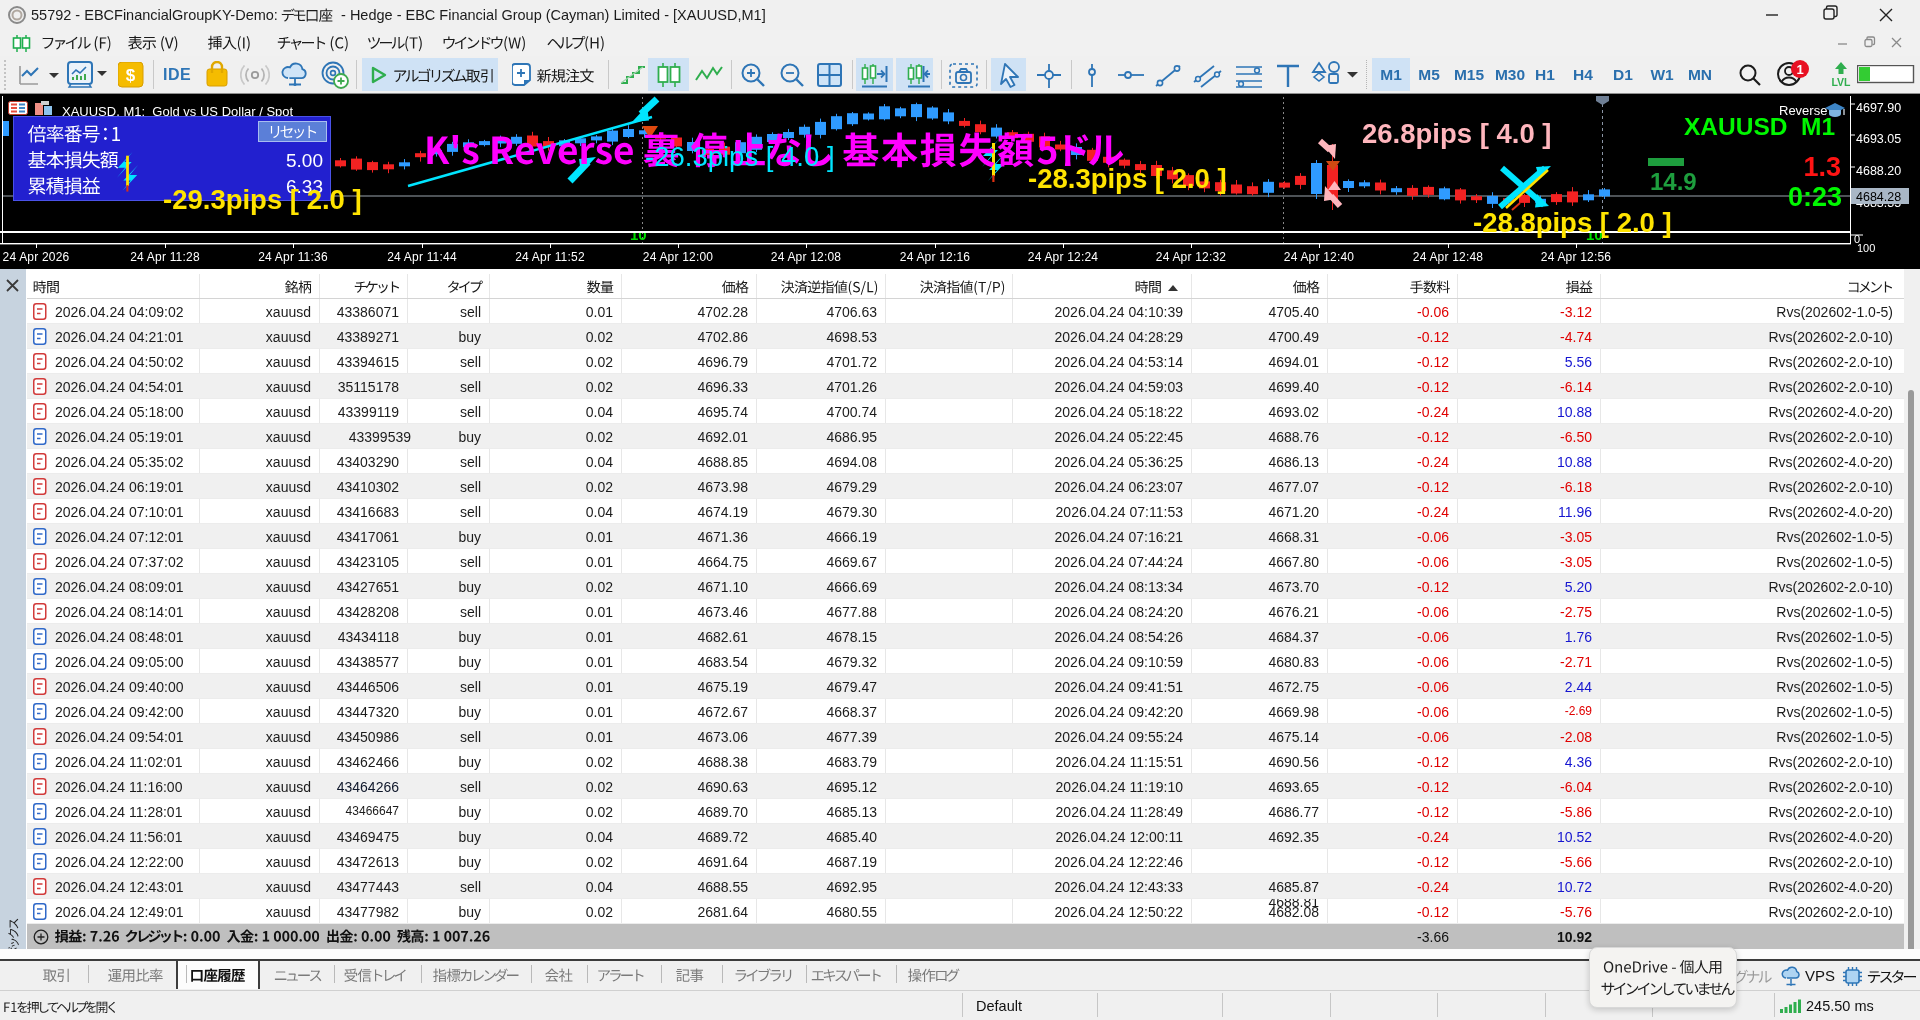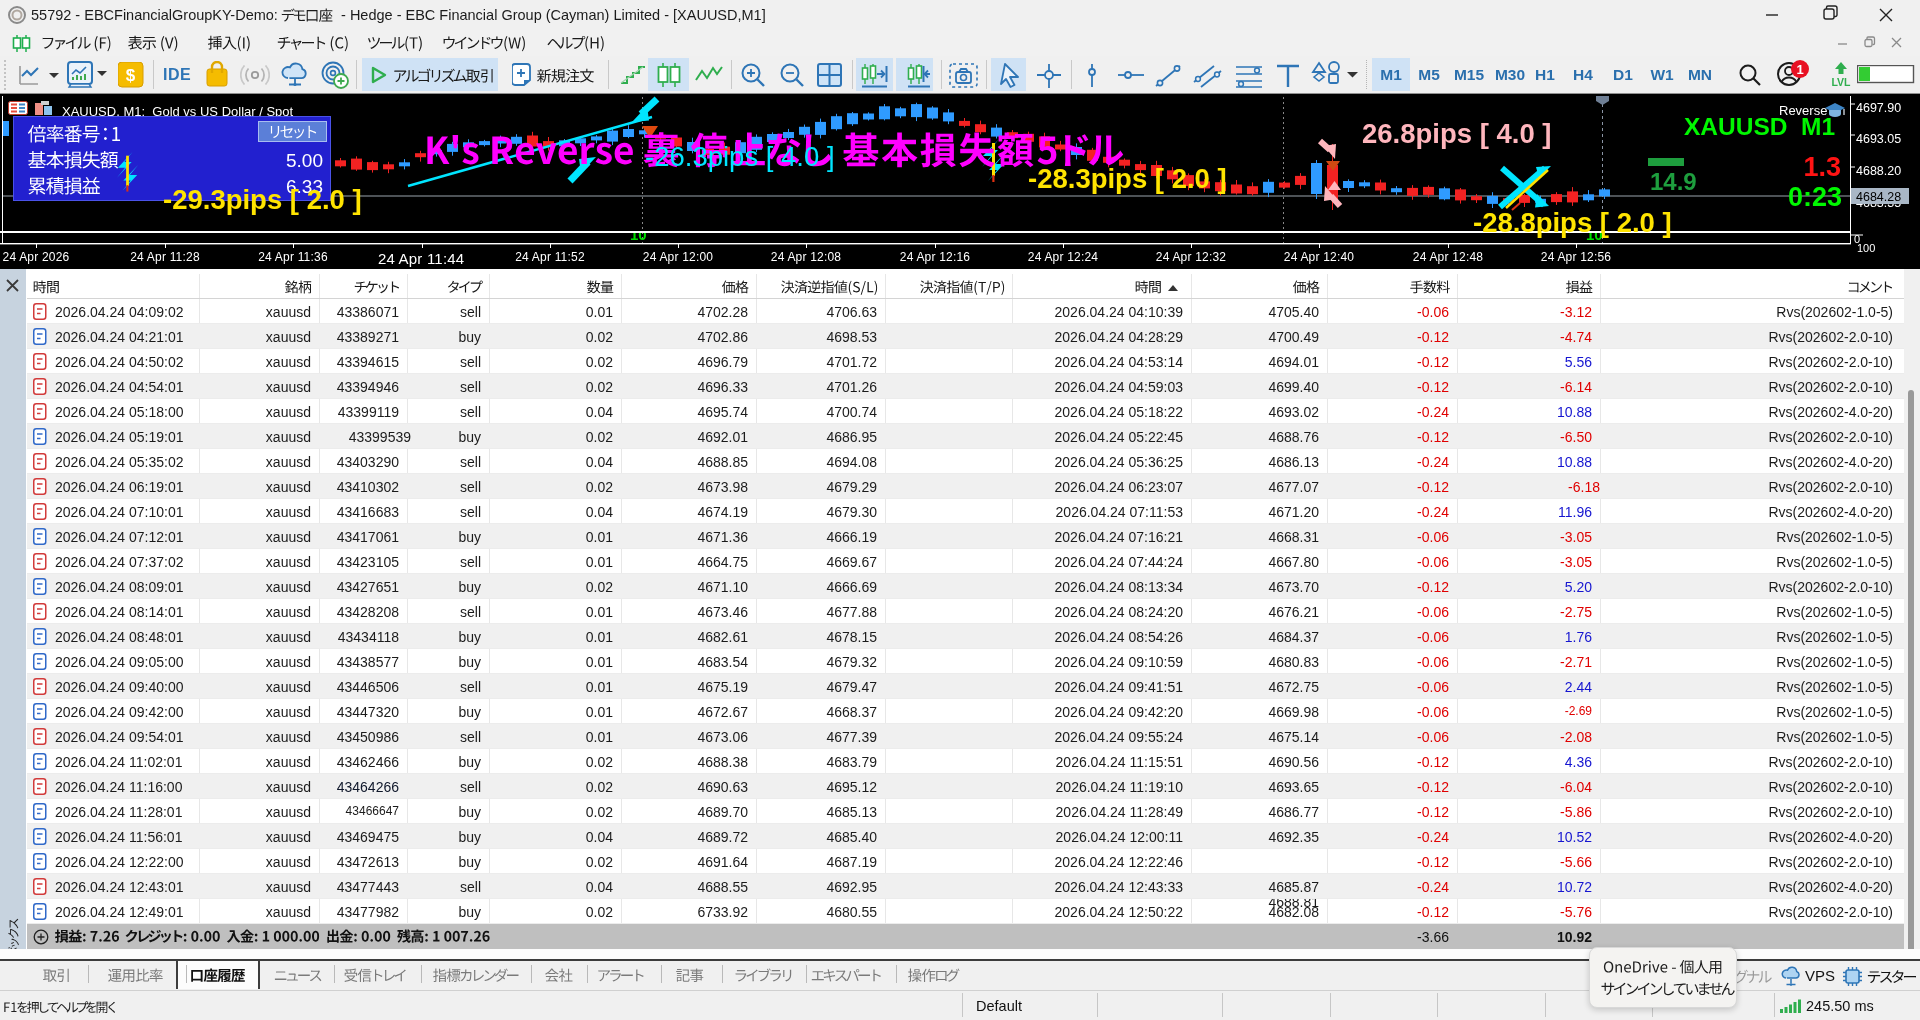--- a/index.html
+++ b/index.html
@@ -541,21 +541,21 @@
     <line x1="935.5" y1="0" x2="935.5" y2="4" stroke="#fff"></line>
     <line x1="1063.5" y1="0" x2="1063.5" y2="4" stroke="#fff"></line>
     <line x1="1191.5" y1="0" x2="1191.5" y2="4" stroke="#fff"></line>
     <line x1="1319.5" y1="0" x2="1319.5" y2="4" stroke="#fff"></line>
     <line x1="1448.5" y1="0" x2="1448.5" y2="4" stroke="#fff"></line>
     <line x1="1576.5" y1="0" x2="1576.5" y2="4" stroke="#fff"></line>
   </svg>
 <div class="t" style="left:0px;top:250px;left:-8px;width:88px;text-align:center;font-size:12px;color:#fff;letter-spacing:0.2px">24 Apr 2026</div>
 <div class="t" style="left:0px;top:250px;left:121px;width:88px;text-align:center;font-size:12px;color:#fff;letter-spacing:0.2px">24 Apr 11:28</div>
 <div class="t" style="left:0px;top:250px;left:249px;width:88px;text-align:center;font-size:12px;color:#fff;letter-spacing:0.2px">24 Apr 11:36</div>
-<div class="t" style="left:0px;top:250px;left:378px;width:88px;text-align:left;font-size:15px;color:#fff;letter-spacing:0.2px">24 Apr 11:44</div>
+<div class="t" style="left:0px;top:250px;left:378px;width:88px;text-align:center;font-size:12px;color:#fff;letter-spacing:0.2px">24 Apr 11:44</div>
 <div class="t" style="left:0px;top:250px;left:506px;width:88px;text-align:center;font-size:12px;color:#fff;letter-spacing:0.2px">24 Apr 11:52</div>
 <div class="t" style="left:0px;top:250px;left:634px;width:88px;text-align:center;font-size:12px;color:#fff;letter-spacing:0.2px">24 Apr 12:00</div>
 <div class="t" style="left:0px;top:250px;left:762px;width:88px;text-align:center;font-size:12px;color:#fff;letter-spacing:0.2px">24 Apr 12:08</div>
 <div class="t" style="left:0px;top:250px;left:891px;width:88px;text-align:center;font-size:12px;color:#fff;letter-spacing:0.2px">24 Apr 12:16</div>
 <div class="t" style="left:0px;top:250px;left:1019px;width:88px;text-align:center;font-size:12px;color:#fff;letter-spacing:0.2px">24 Apr 12:24</div>
 <div class="t" style="left:0px;top:250px;left:1147px;width:88px;text-align:center;font-size:12px;color:#fff;letter-spacing:0.2px">24 Apr 12:32</div>
 <div class="t" style="left:0px;top:250px;left:1275px;width:88px;text-align:center;font-size:12px;color:#fff;letter-spacing:0.2px">24 Apr 12:40</div>
 <div class="t" style="left:0px;top:250px;left:1404px;width:88px;text-align:center;font-size:12px;color:#fff;letter-spacing:0.2px">24 Apr 12:48</div>
 <div class="t" style="left:0px;top:250px;left:1532px;width:88px;text-align:center;font-size:12px;color:#fff;letter-spacing:0.2px">24 Apr 12:56</div>
 <div class="abs" style="left:0px;top:269px;width:1920px;height:683px;background:#fff"></div>
@@ -666,21 +666,21 @@
 <div class="t r" style="right:328px;top:354px;font-size:14px;color:#1515d0">5.56</div>
 <div class="t r" style="right:27px;top:354px;font-size:14px;color:#1b1b1b">Rvs(202602-2.0-10)</div>
 <div class="abs" style="left:27px;top:373px;width:1877px;height:1px;background:#ececec"></div>
 <div class="abs" style="left:27px;top:374px;width:1877px;height:25px;background:#f0f0f0"></div>
 <svg class="abs" style="left:33px;top:378px" width="14" height="17">
     <rect x="0.75" y="0.75" width="12" height="15.5" rx="2.5" fill="#fff" stroke="#d23b3b" stroke-width="1.5"></rect>
     <path d="M4 6 h5.5 M4 10.5 h3.5" stroke="#d23b3b" stroke-width="1.6"></path>
   </svg>
 <div class="t" style="left:55px;top:379px;font-size:14px;color:#1b1b1b">2026.04.24 04:54:01</div>
 <div class="t r" style="right:1609px;top:379px;font-size:14px;color:#1b1b1b">xauusd</div>
-<div class="t r" style="right:1521px;top:379px;font-size:14px;color:#1b1b1b">43394946</div>
+<div class="t r" style="right:1521px;top:379px;font-size:14px;color:#1b1b1b">35115178</div>
 <div class="t r" style="right:1439px;top:379px;font-size:14px;color:#1b1b1b">sell</div>
 <div class="t r" style="right:1307px;top:379px;font-size:14px;color:#1b1b1b">0.02</div>
 <div class="t r" style="right:1172px;top:379px;font-size:14px;color:#1b1b1b">4696.33</div>
 <div class="t r" style="right:1043px;top:379px;font-size:14px;color:#1b1b1b">4701.26</div>
 <div class="t r" style="right:737px;top:379px;font-size:14px;color:#1b1b1b">2026.04.24 04:59:03</div>
 <div class="t r" style="right:601px;top:379px;font-size:14px;color:#1b1b1b">4699.40</div>
 <div class="t r" style="right:471px;top:379px;font-size:14px;color:#e00000">-0.12</div>
 <div class="t r" style="right:328px;top:379px;font-size:14px;color:#e00000">-6.14</div>
 <div class="t r" style="right:27px;top:379px;font-size:14px;color:#1b1b1b">Rvs(202602-2.0-10)</div>
 <div class="abs" style="left:27px;top:398px;width:1877px;height:1px;background:#ececec"></div>
@@ -744,21 +744,21 @@
 <div class="t" style="left:55px;top:479px;font-size:14px;color:#1b1b1b">2026.04.24 06:19:01</div>
 <div class="t r" style="right:1609px;top:479px;font-size:14px;color:#1b1b1b">xauusd</div>
 <div class="t r" style="right:1521px;top:479px;font-size:14px;color:#1b1b1b">43410302</div>
 <div class="t r" style="right:1439px;top:479px;font-size:14px;color:#1b1b1b">sell</div>
 <div class="t r" style="right:1307px;top:479px;font-size:14px;color:#1b1b1b">0.02</div>
 <div class="t r" style="right:1172px;top:479px;font-size:14px;color:#1b1b1b">4673.98</div>
 <div class="t r" style="right:1043px;top:479px;font-size:14px;color:#1b1b1b">4679.29</div>
 <div class="t r" style="right:737px;top:479px;font-size:14px;color:#1b1b1b">2026.04.24 06:23:07</div>
 <div class="t r" style="right:601px;top:479px;font-size:14px;color:#1b1b1b">4677.07</div>
 <div class="t r" style="right:471px;top:479px;font-size:14px;color:#e00000">-0.12</div>
-<div class="t r" style="right:320px;top:479px;font-size:14px;color:#e00000">-6.18</div>
+<div class="t r" style="right:328px;top:479px;font-size:14px;color:#e00000">-6.18</div>
 <div class="t r" style="right:27px;top:479px;font-size:14px;color:#1b1b1b">Rvs(202602-2.0-10)</div>
 <div class="abs" style="left:27px;top:498px;width:1877px;height:1px;background:#ececec"></div>
 <svg class="abs" style="left:33px;top:503px" width="14" height="17">
     <rect x="0.75" y="0.75" width="12" height="15.5" rx="2.5" fill="#fff" stroke="#d23b3b" stroke-width="1.5"></rect>
     <path d="M4 6 h5.5 M4 10.5 h3.5" stroke="#d23b3b" stroke-width="1.6"></path>
   </svg>
 <div class="t" style="left:55px;top:504px;font-size:14px;color:#1b1b1b">2026.04.24 07:10:01</div>
 <div class="t r" style="right:1609px;top:504px;font-size:14px;color:#1b1b1b">xauusd</div>
 <div class="t r" style="right:1521px;top:504px;font-size:14px;color:#1b1b1b">43416683</div>
 <div class="t r" style="right:1439px;top:504px;font-size:14px;color:#1b1b1b">sell</div>
@@ -1036,21 +1036,21 @@
 <div class="abs" style="left:27px;top:898px;width:1877px;height:1px;background:#ececec"></div>
 <svg class="abs" style="left:33px;top:903px" width="14" height="17">
     <rect x="0.75" y="0.75" width="12" height="15.5" rx="2.5" fill="#fff" stroke="#3069c9" stroke-width="1.5"></rect>
     <path d="M4 6 h5.5 M4 10.5 h3.5" stroke="#3069c9" stroke-width="1.6"></path>
   </svg>
 <div class="t" style="left:55px;top:904px;font-size:14px;color:#1b1b1b">2026.04.24 12:49:01</div>
 <div class="t r" style="right:1609px;top:904px;font-size:14px;color:#1b1b1b">xauusd</div>
 <div class="t r" style="right:1521px;top:904px;font-size:14px;color:#1b1b1b">43477982</div>
 <div class="t r" style="right:1439px;top:904px;font-size:14px;color:#1b1b1b">buy</div>
 <div class="t r" style="right:1307px;top:904px;font-size:14px;color:#1b1b1b">0.02</div>
-<div class="t r" style="right:1172px;top:904px;font-size:14px;color:#1b1b1b">6733.92</div>
+<div class="t r" style="right:1172px;top:904px;font-size:14px;color:#1b1b1b">2681.64</div>
 <div class="t r" style="right:1043px;top:904px;font-size:14px;color:#1b1b1b">4680.55</div>
 <div class="t r" style="right:737px;top:904px;font-size:14px;color:#1b1b1b">2026.04.24 12:50:22</div>
 <div class="t r" style="right:601px;top:904px;font-size:14px;color:#1b1b1b">4682.08</div>
 <div class="t r" style="right:471px;top:904px;font-size:14px;color:#e00000">-0.12</div>
 <div class="t r" style="right:328px;top:904px;font-size:14px;color:#e00000">-5.76</div>
 <div class="t r" style="right:27px;top:904px;font-size:14px;color:#1b1b1b">Rvs(202602-2.0-10)</div>
 <div class="abs" style="left:27px;top:923px;width:1877px;height:1px;background:#ececec"></div>
 <div class="abs" style="left:27px;top:924px;width:1877px;height:25px;background:#bfbfbf"></div>
 <svg class="abs" style="left:33px;top:929px" width="16" height="16">
     <circle cx="8" cy="8" r="6.8" fill="none" stroke="#222" stroke-width="1.3"></circle>

